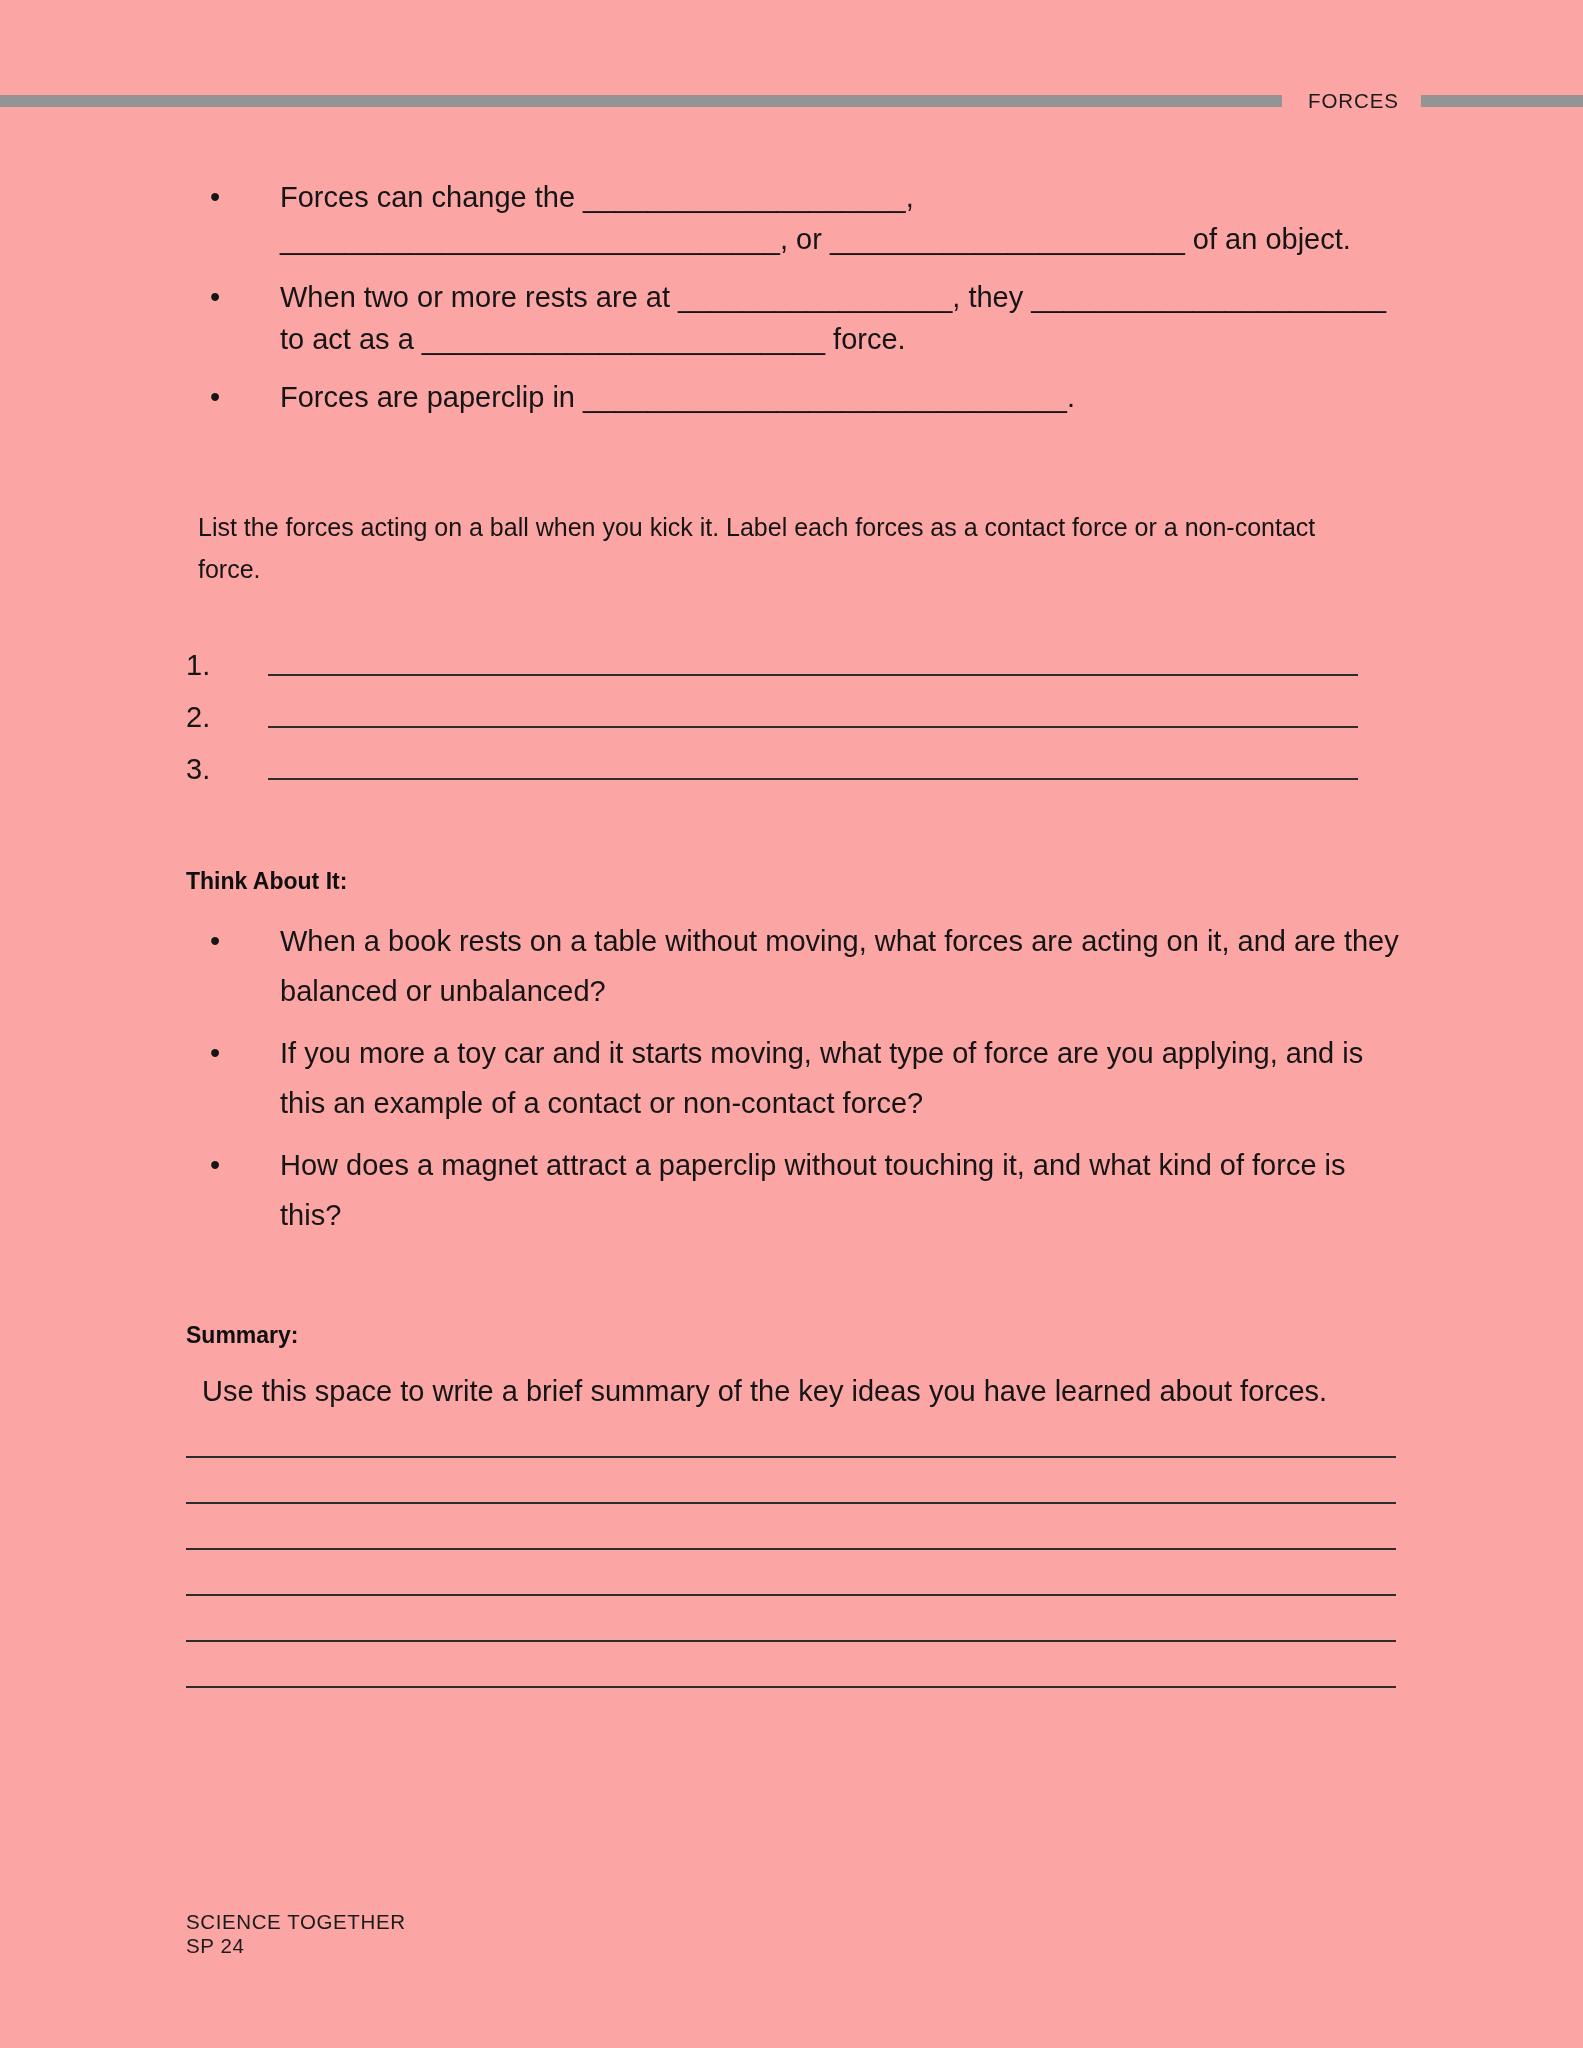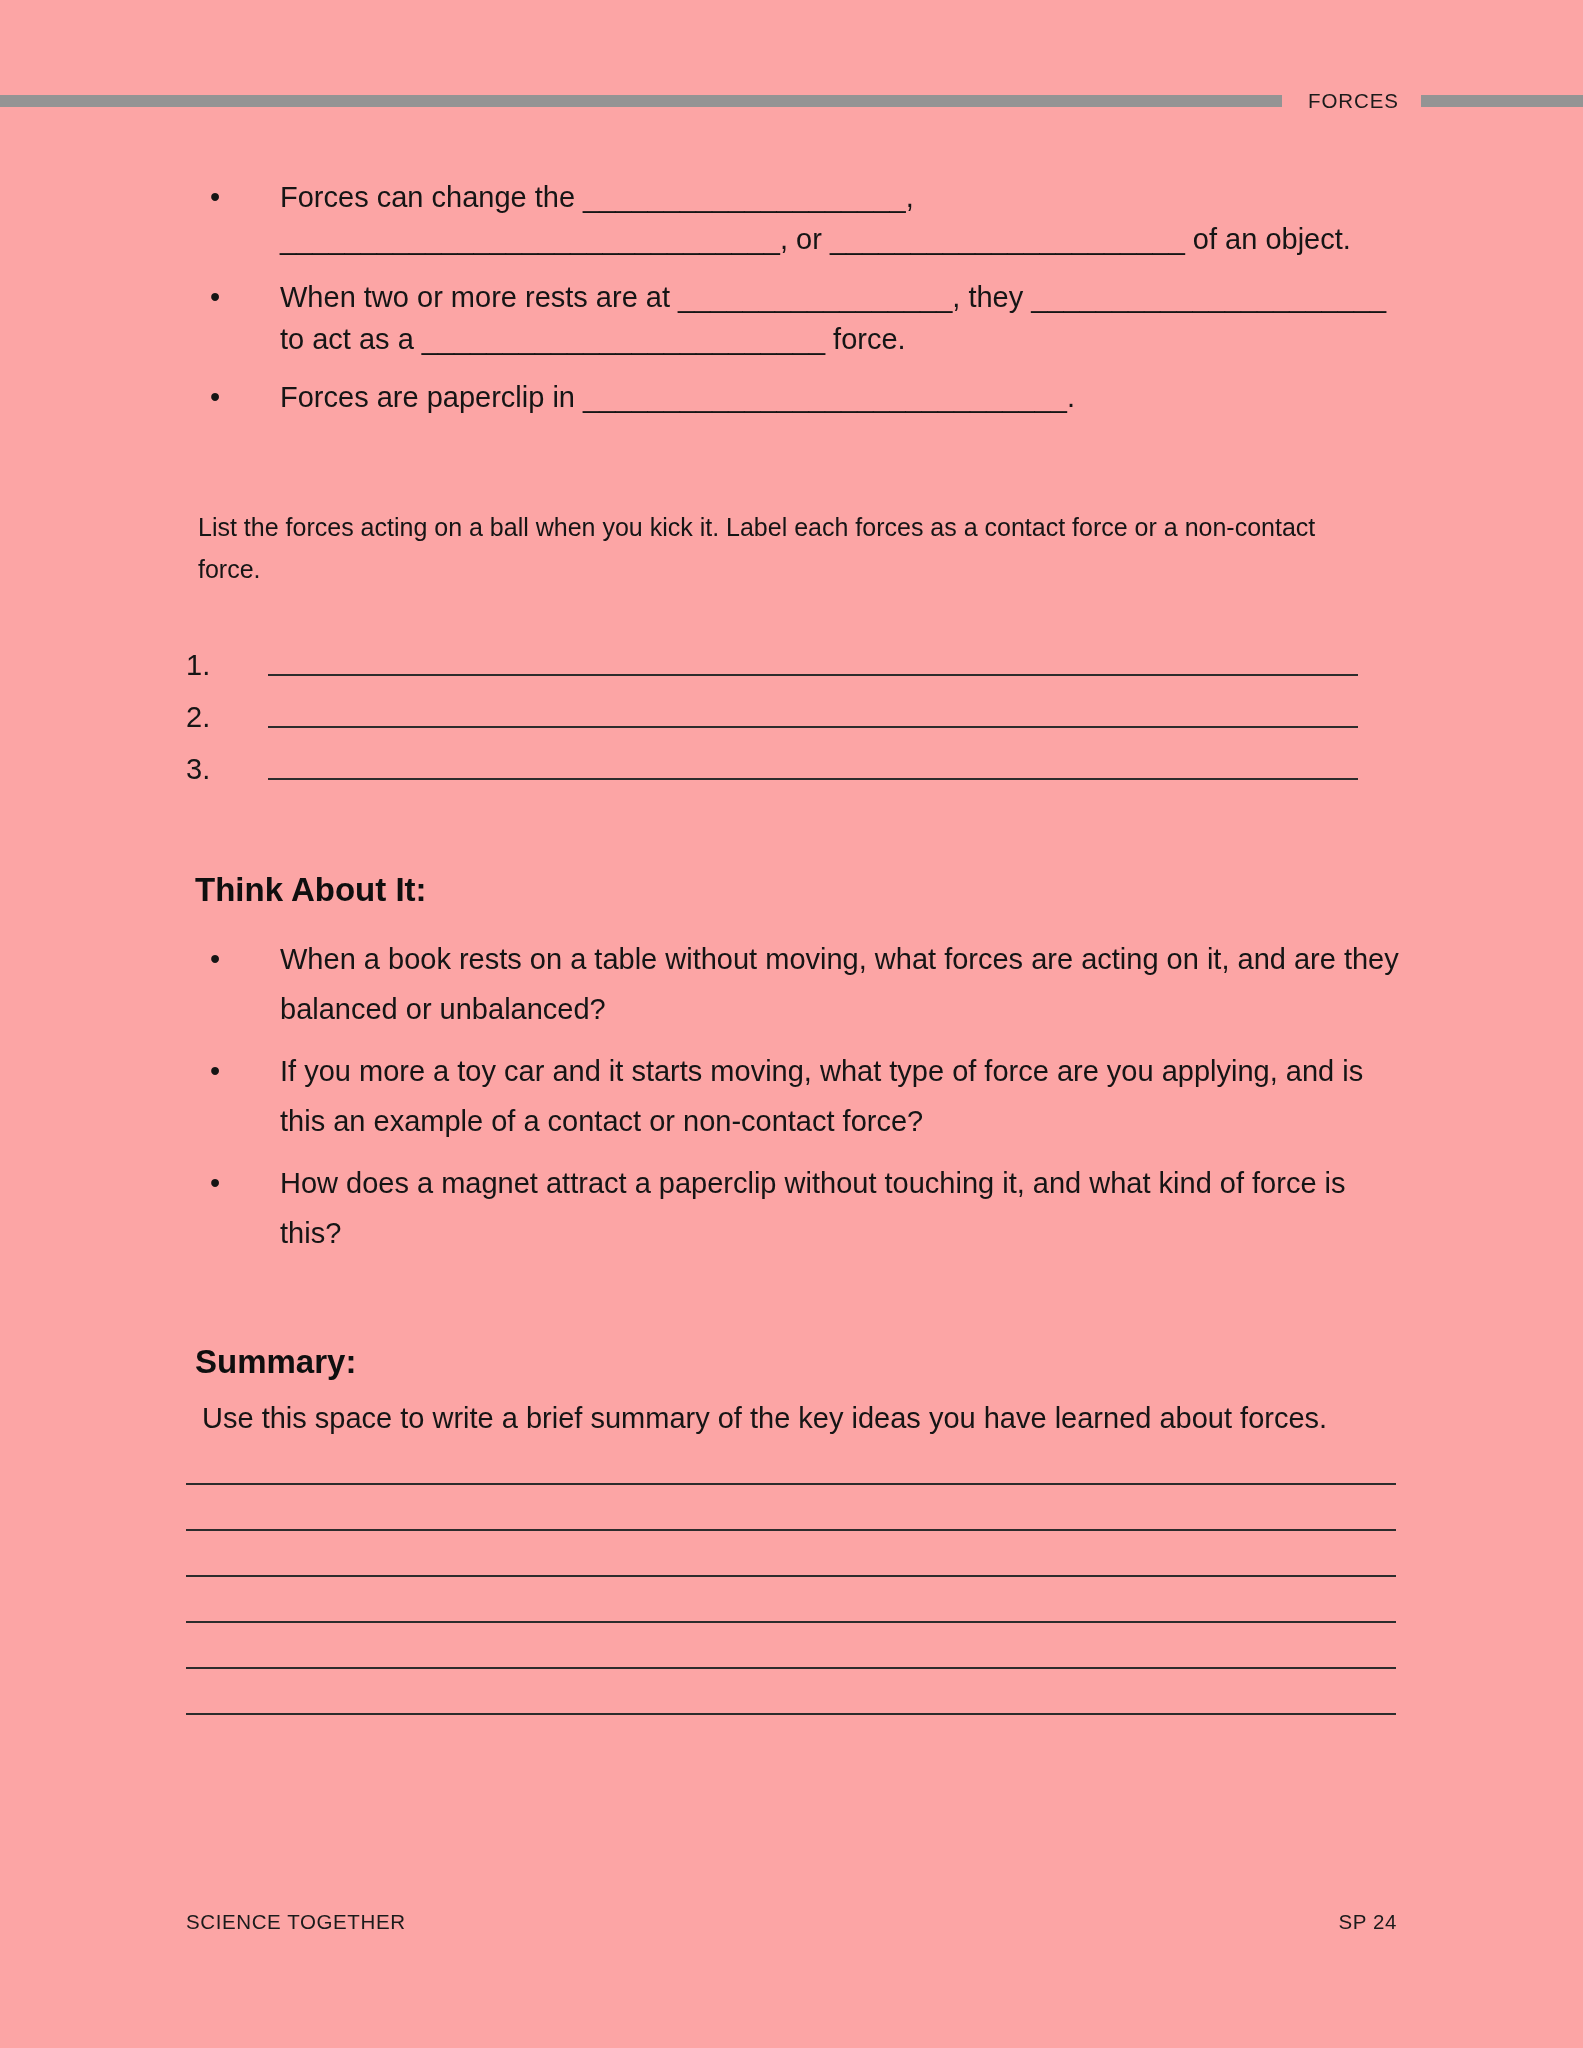--- a/index.html
+++ b/index.html
@@ -118,25 +118,25 @@
   .numbered-rule {
     flex: 1 1 auto;
     border-bottom: 2.2px solid #2c2c2c;
     height: 0;
     margin-bottom: 6px;
     margin-right: 38px;
   }
 
   
   .section-heading {
-    font-size: 33px;
+    font-size: 23px;
     line-height: 38px;
     font-weight: bold;
     color: #0f0f0f;
-    margin: 9px;
+    margin: 0;
   }
 
   
   .think-list {
     margin: 0;
     padding: 0;
     list-style: none;
   }
   .think-item {
     position: relative;
@@ -179,20 +179,21 @@
     position: absolute;
     left: 186px;
     right: 186px;
     top: 1910px;
     display: flex;
     justify-content: space-between;
     align-items: baseline;
     font-size: 20.5px;
     letter-spacing: 0.6px;
     color: #1b1b1b;
+    flex-direction: column;
   }
 
   .spacer-lg { height: 76px; }
   .spacer-sm { height: 28px; }
   .spacer-xs { height: 16px; }
 </style>
 </head>
 <body>
 
 <div class="page">

